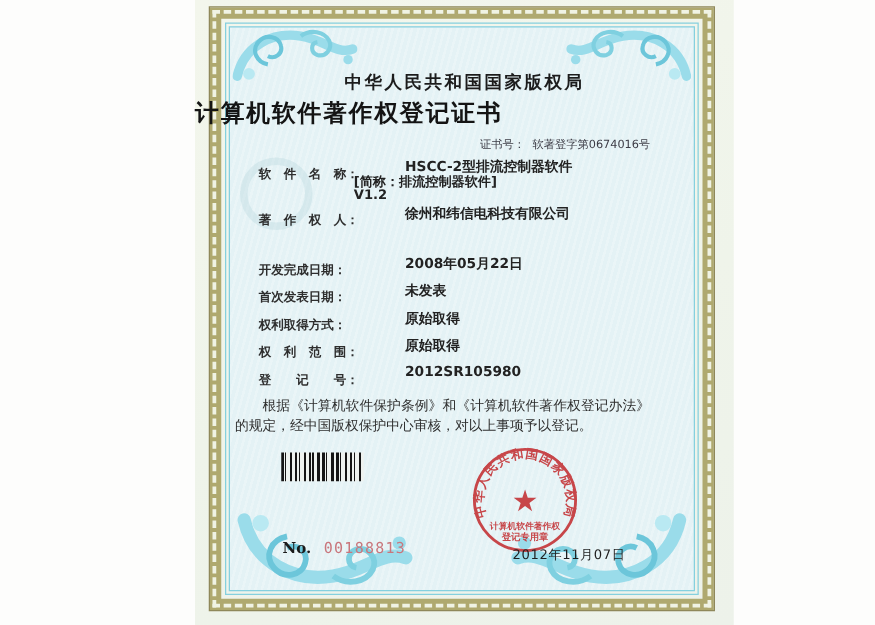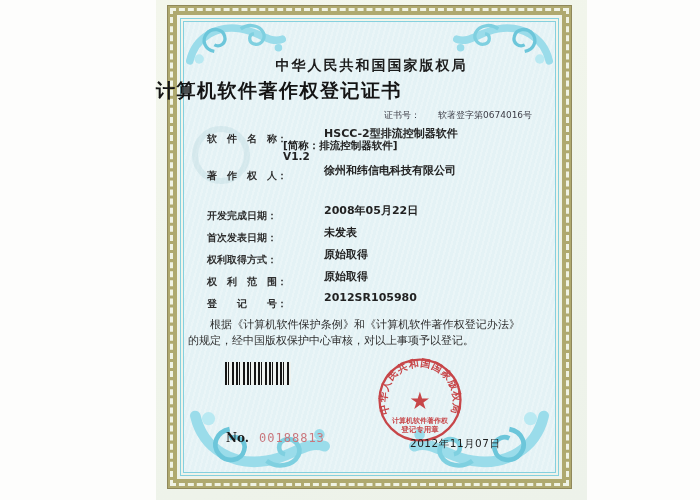--- a/index.html
+++ b/index.html
@@ -52,21 +52,21 @@
   }
   .title {
     position:absolute; top:78px; left:0; width:100%;
     text-align:left; font-size:19px; font-weight:bold;
     letter-spacing:1.5px; color:#141414;
   }
   .certno {
     position:absolute; top:109px; left:228px;
     font-size:9px; color:#3c3c46; white-space:nowrap;
   }
-  .certno .cv { margin-left:18px; }
+  .certno .cv { margin-left:6px; }
   .field-row { position:absolute; left:51px; height:14px; white-space:nowrap; }
   .flabel { font-size:10px; font-weight:700; color:#2e2e2e; letter-spacing:0; }
   .fvalue {
     position:absolute; left:76px; top:-1px;
     font-size:11px; font-weight:600; color:#222; white-space:nowrap;margin-left:41px;
   }
   .subline {
     position:absolute; left:127px; font-size:10.5px; font-weight:600;
     color:#222; white-space:nowrap;
   }

